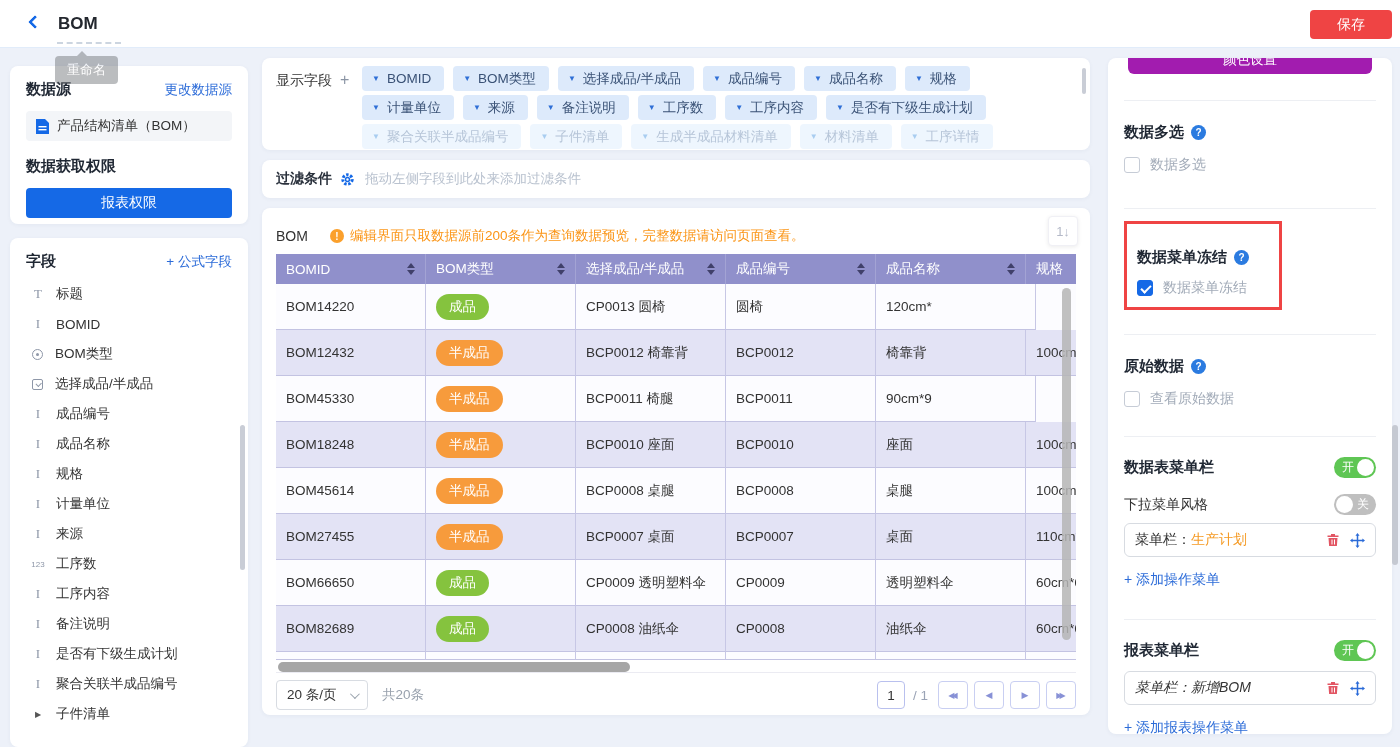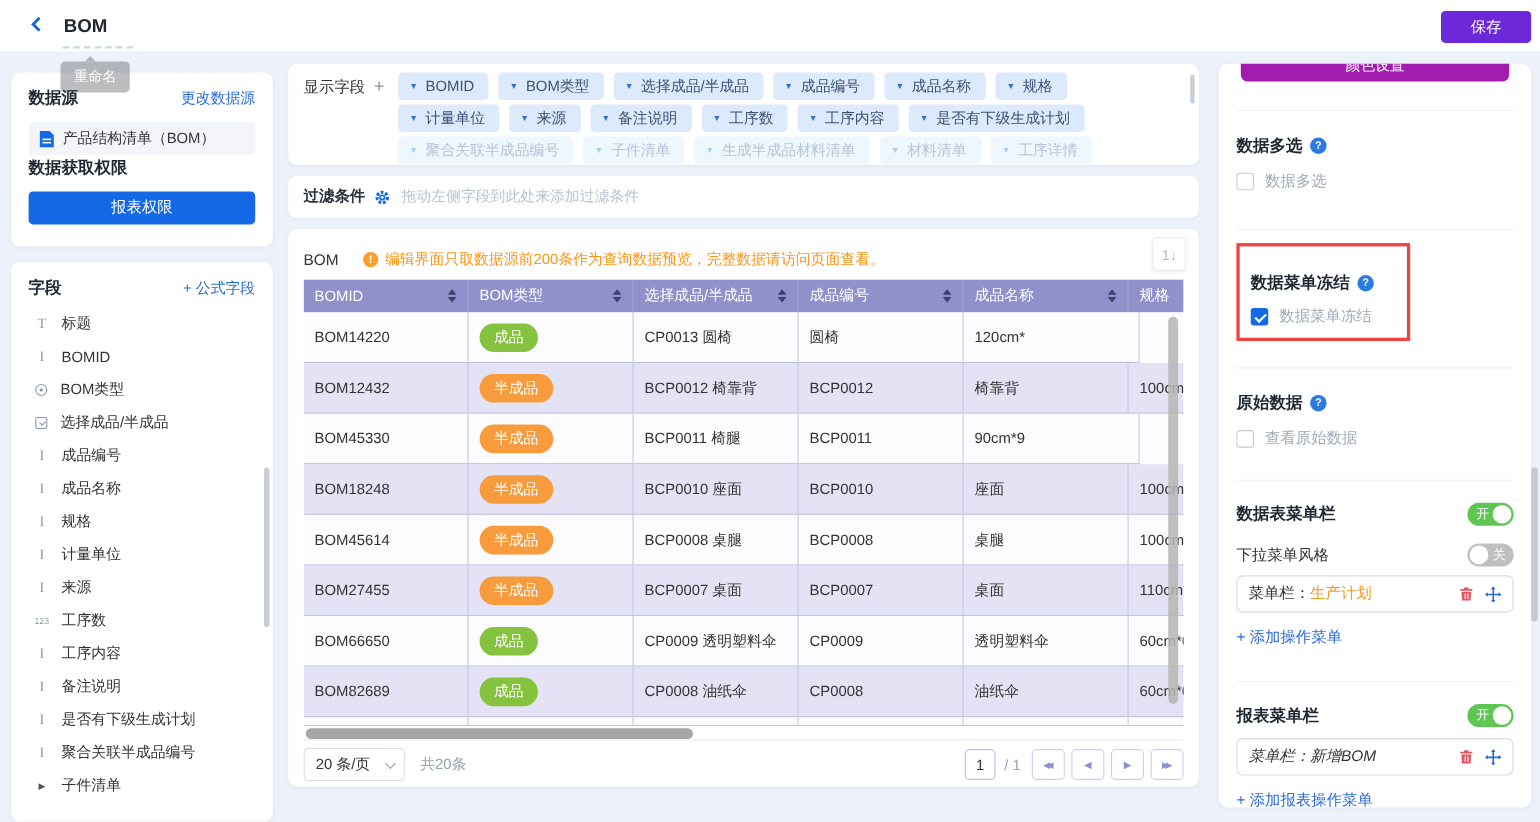--- a/index.html
+++ b/index.html
@@ -8,32 +8,32 @@
   #app { position:relative; width:1400px; height:747px; }
 
   
   #topbar { position:absolute; top:0; left:0; width:1400px; height:48px; background:#fff; border-bottom:1px solid #e1ecfa; z-index:10; }
   #back-btn { position:absolute; left:30px; top:17px; width:14px; height:14px; cursor:pointer; }
   #back-btn .chev { display:block; width:10px; height:10px; border-left:3px solid #1569e6; border-bottom:3px solid #1569e6; transform:rotate(45deg); border-radius:1px; }
   #page-title { position:absolute; left:58px; top:14px; font-size:17px; font-weight:bold; color:#23272e; }
   #title-dashes { position:absolute; left:57px; top:40px; width:64px; height:4px; border-bottom:2px dashed #c4cedb; opacity:.85; }
   #rename-tooltip { position:absolute; left:55px; top:56px; background:#5f6368; color:#fff; font-size:13px; padding:5px 12px; border-radius:4px; opacity:.42; z-index:40; }
   #rename-tooltip::before { content:""; position:absolute; top:-5px; left:22px; border:5px solid transparent; border-top:none; border-bottom:5px solid #5f6368; }
-  #save-btn { position:absolute; right:8px; top:10px; width:82px; height:29px; background:#6d28d9; color:#fff; border:none; border-radius:4px; font-size:14px; cursor:pointer; }
+  #save-btn { position:absolute; right:8px; top:10px; width:82px; height:29px; background:#ef4444; color:#fff; border:none; border-radius:4px; font-size:14px; cursor:pointer; }
 
   
   .card { position:absolute; background:#fff; border-radius:8px; box-shadow:0 1px 4px rgba(40,60,100,.05); }
 
   
   #card-ds { left:10px; top:66px; width:238px; height:158px; padding:14px 16px; }
   .panel-head { display:flex; justify-content:space-between; align-items:center; }
   .panel-title { font-size:15px; font-weight:bold; color:#1f2733; }
   .blue-link { color:#2b6bd8; font-size:13.5px; cursor:pointer; }
   #ds-item { margin-top:12px; height:30px; background:#f3f5f8; border-radius:4px; display:flex; align-items:center; padding:0 10px; gap:8px; font-size:13.5px; color:#333; }
-  #perm-title { margin-top:2px; font-size:15px; font-weight:bold; color:#1f2733; }
+  #perm-title { margin-top:16px; font-size:15px; font-weight:bold; color:#1f2733; }
   #perm-btn { margin-top:12px; width:100%; height:30px; background:#1569e6; color:#fff; border:none; border-radius:4px; font-size:14px; cursor:pointer; }
 
   #card-fields { left:10px; top:238px; width:238px; height:509px; padding:14px 16px; }
   #fields-list { margin-top:8px; }
   .field-row { height:30px; display:flex; align-items:center; gap:10px; padding-left:4px; cursor:pointer; }
   .field-label { font-size:13.5px; color:#333; white-space:nowrap; }
   .fi { width:16px; display:inline-flex; justify-content:center; align-items:center; color:#8e97a8; flex:0 0 16px; }
   .fi-title::before { content:"T"; font-family:"Liberation Serif","DejaVu Serif",serif; font-size:13px; }
   .fi-text::before { content:"I"; font-family:"Liberation Serif","DejaVu Serif",serif; font-size:13px; }
   .fi-number::before { content:"123"; font-size:8px; letter-spacing:0; }

